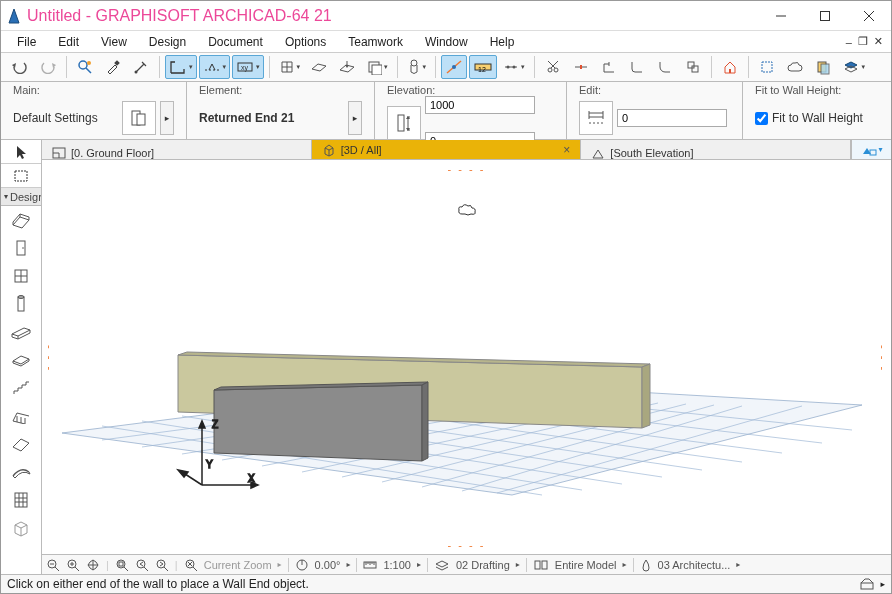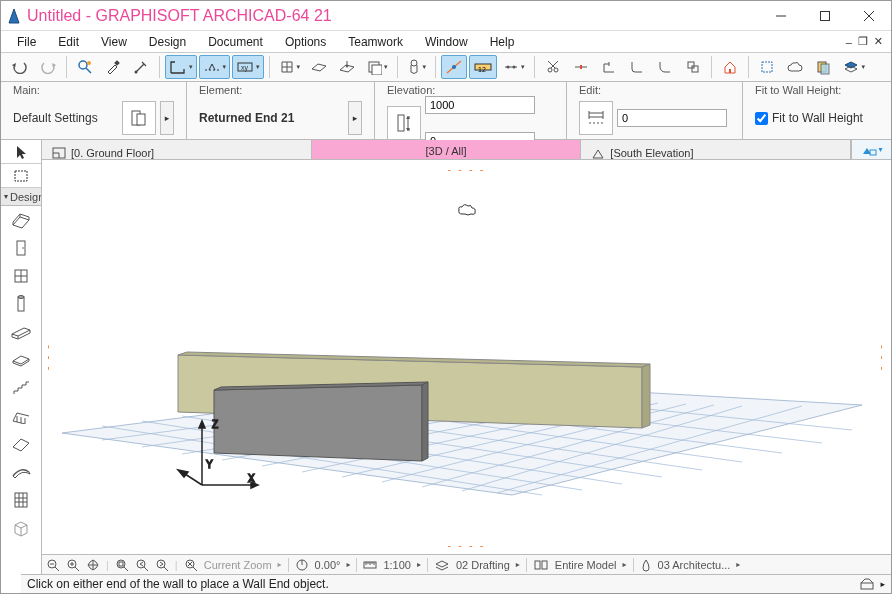--- a/index.html
+++ b/index.html
@@ -32,34 +32,34 @@
 .work { display: flex; height: calc(100% - 30px - 21px - 30px - 58px - 19px); }
 .left-col { width: 41px; display: flex; flex-direction: column; border-right: 1px solid #bbb; }
 .arrow-tool { height: 24px; display: flex; align-items: center; justify-content: center; border-bottom: 1px solid #ccc; }
 .marquee-tool { height: 24px; display: flex; align-items: center; justify-content: center; border-bottom: 1px solid #ccc; }
 .design-hdr { height: 18px; background: #e8e8e8; border-bottom: 1px solid #bbb; display: flex; align-items: center; padding: 0 3px; font-size: 11px; gap: 2px; color: #444; overflow: hidden; }
 .tool-icon { height: 28px; display: flex; align-items: center; justify-content: center; }
 
 .main-col { flex: 1; display: flex; flex-direction: column; position: relative; }
 .tabs { height: 20px; display: flex; border-bottom: 1px solid #bbb; }
 .tab { display: flex; align-items: center; padding: 0 10px; gap: 5px; border-right: 1px solid #bbb; font-size: 11px; color: #333; flex: 1; }
-.tab.active { background: #f9a8d4; flex-direction: column; }
+.tab.active { background: #eab308; }
 .tab.inactive { background: #f0f0f0; align-items: flex-end; }
 .tab .x { margin-left: auto; font-size: 12px; color: #555; }
 .right-tab-ext { width: 40px; background: #eef6fc; display: flex; align-items: center; justify-content: center; border-left: 1px solid #bbb; gap: 2px; }
 
 .viewport { flex: 1; position: relative; background: #fff; overflow: hidden; }
 .ruler-mark { position: absolute; color: #f07830; letter-spacing: 2px; font-size: 11px; }
 .cloud-ann { position: absolute; top: 42px; left: 50%; transform: translateX(-50%); }
 
 .view-bottom { height: 20px; display: flex; align-items: center; border-top: 1px solid #bbb; background: #f7f7f7; font-size: 11px; color: #555; gap: 6px; padding: 0 4px; }
 .vb-sep { width: 1px; height: 14px; background: #ccc; }
 .vb-item { display: flex; align-items: center; gap: 4px; }
 
-.status { height: 19px; display: flex; align-items: center; padding: 0 6px; border-top: 1px solid #bbb; font-size: 12px; color: #222; background: #f7f7f7; margin-left: 20px; }
+.status { height: 19px; display: flex; align-items: center; padding: 0 6px; border-top: 1px solid #bbb; font-size: 12px; color: #222; background: #f7f7f7; }
 .status .spacer { flex: 1; }
 
 svg { display: block; }
 .chk { display: flex; align-items: center; gap: 4px; font-size: 12px; }
 .chk input { width: 13px; height: 13px; }
 </style>
 </head>
 <body>
 
 <div class="title-bar">

